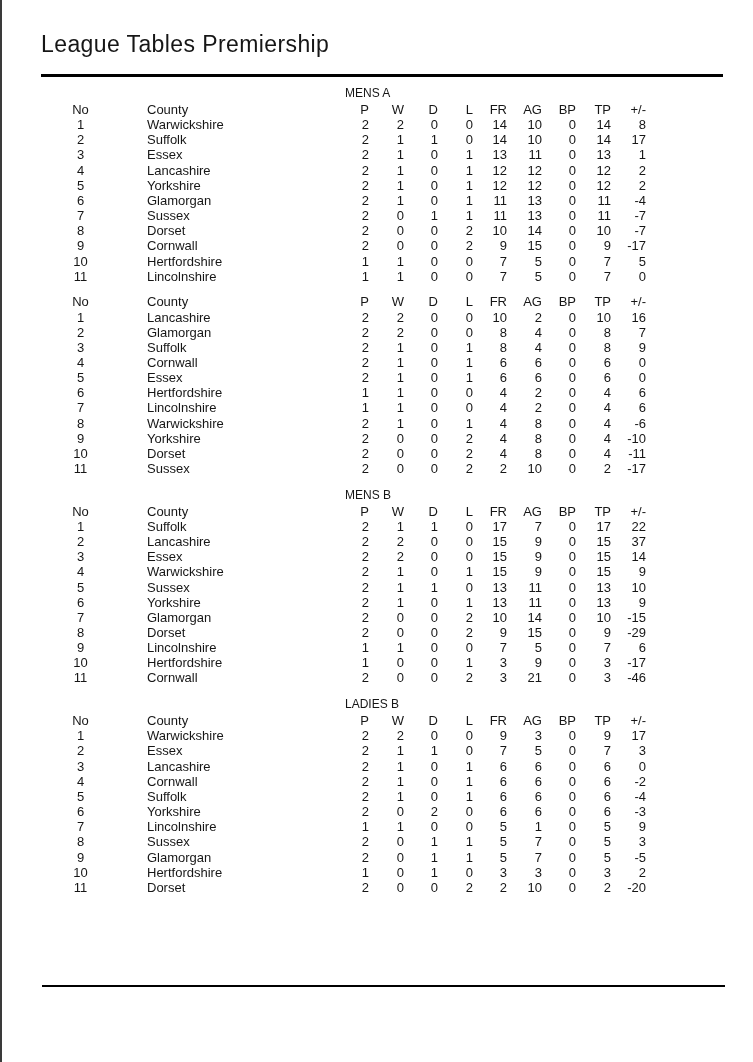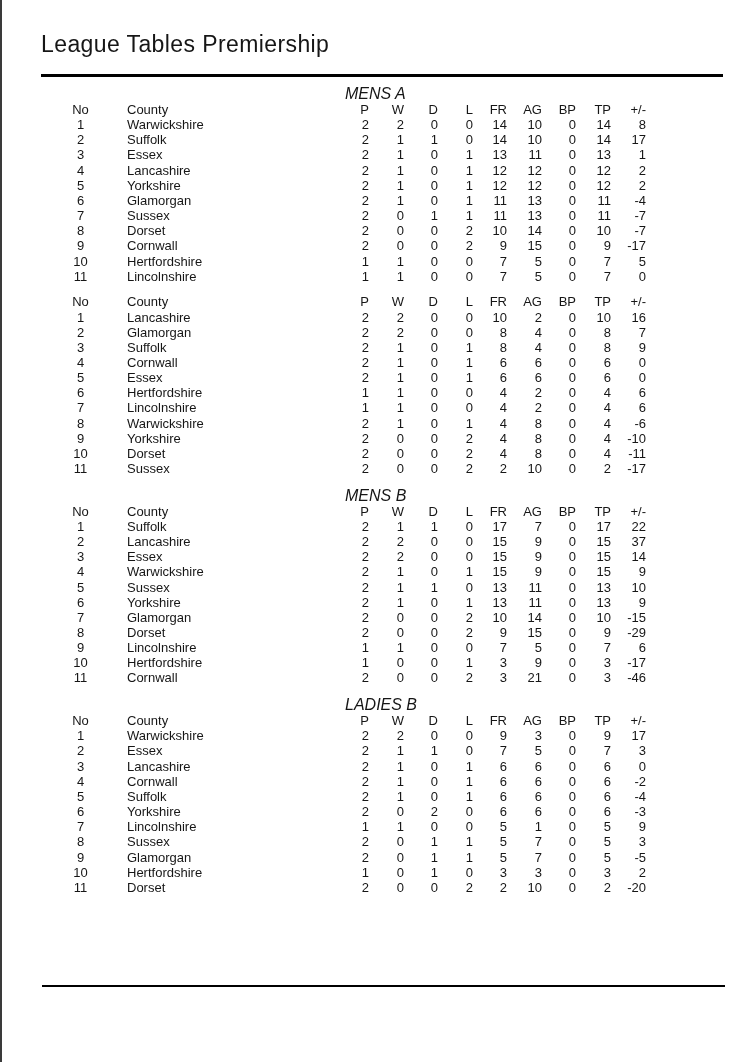--- a/index.html
+++ b/index.html
@@ -30,34 +30,33 @@
     position: absolute; top: 985px; left: 42px;
     width: 683px; height: 2px; background: #000000;
   }
   .tables {
     position: absolute; top: 85px; left: 41px;
     width: 605px;
     font-size: 13px;
   }
   .section { margin-bottom: 10.5px; }
   .section-title {
-    font-size: 16px;
+    font-size: 12px;
     height: 17px; line-height: 17px;
     padding-left: 304px;
     white-space: nowrap;
-    font-style: italic;
   }
   .trow {
     display: grid;
     grid-template-columns: 79px 214px 35px 35px 34px 35px 34px 35px 34px 35px 35px;
     height: 15.17px; line-height: 15.17px;
   }
   .cell { display: block; white-space: nowrap; }
   .c-no { text-align: center; }
-  .c-county { text-align: left; padding-left: 7px; }
+  .c-county { text-align: left; padding-left: 7px; margin-left: 20px; }
   .c-num { text-align: right; }
 </style>
 </head>
 <body>
 
 <div>
   <div class="left-border"></div>
 
   <div class="doc-title">League Tables Premiership</div>
   <div class="rule-top"></div>

